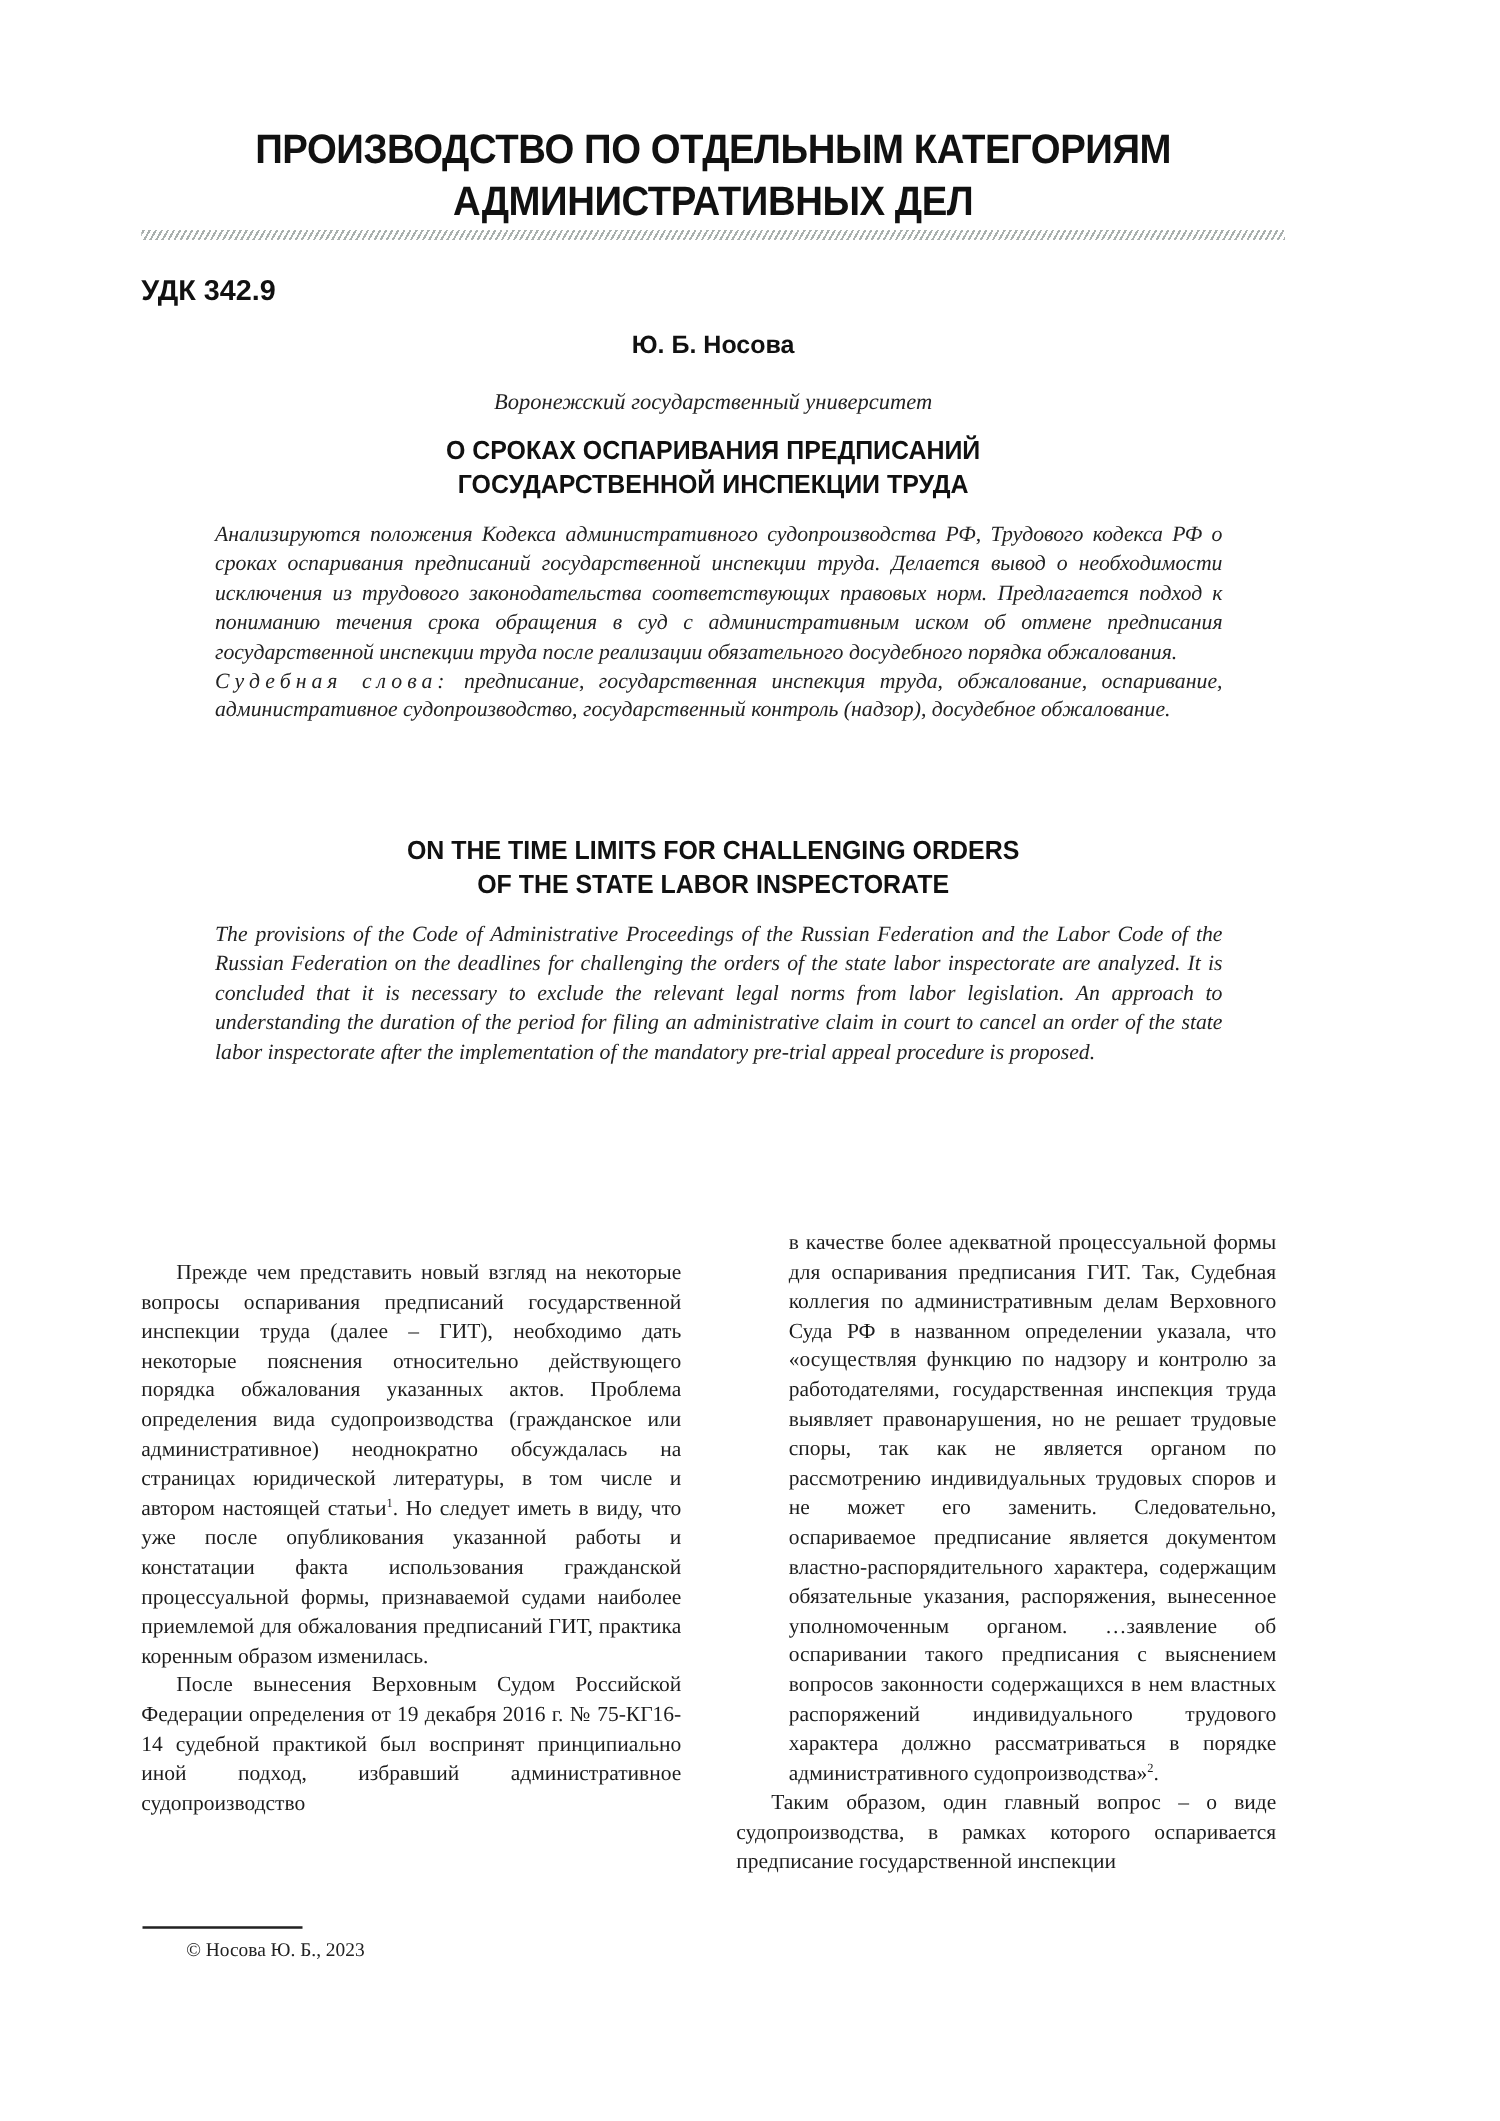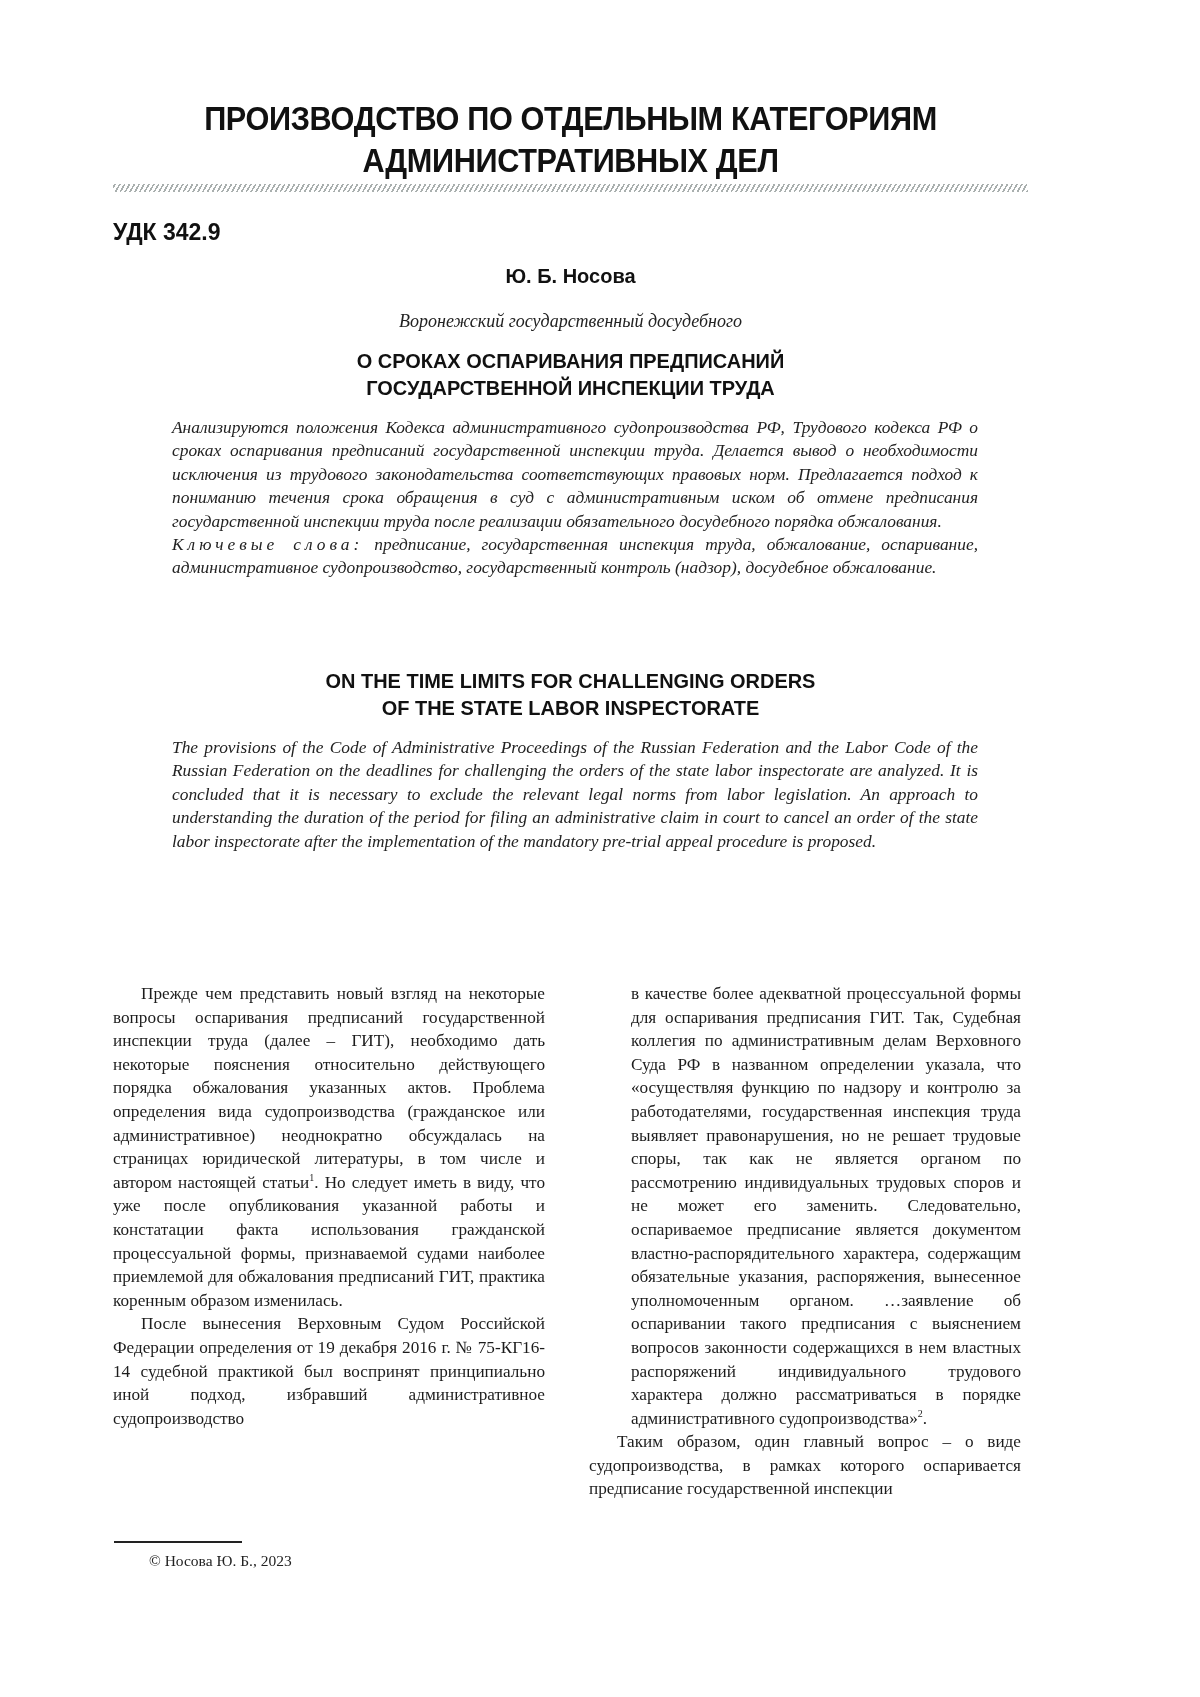--- a/index.html
+++ b/index.html
@@ -111,21 +111,21 @@
       width: 432px;
       font-family: "Liberation Serif", serif;
       font-size: 17.2px;
       line-height: 23.6px;
       text-align: justify;
       color: #1c1c1c;
       hyphens: auto;
     }
     .column p { margin: 0; text-indent: 28px; }
     .column p.cont { text-indent: 0; margin-left: 42px; }
-    .col-left { left: 113px; }
+    .col-left { left: 113px; margin-top: 24px; }
     .col-right { left: 589px; }
     sup { font-size: 10px; line-height: 0; }
     .footnote-rule {
       position: absolute;
       left: 114px;
       top: 1541px;
       width: 128px;
       height: 1.5px;
       background: #222;
     }
@@ -145,30 +145,30 @@
   <div>ПРОИЗВОДСТВО ПО ОТДЕЛЬНЫМ КАТЕГОРИЯМ</div>
   <div>АДМИНИСТРАТИВНЫХ ДЕЛ</div>
 </div>
 
 <div class="hatch-divider"></div>
 
 <div class="udk">УДК 342.9</div>
 
 <div class="author">Ю. Б. Носова</div>
 
-<div class="affiliation">Воронежский государственный досудебного</div>
+<div class="affiliation">Воронежский государственный университет</div>
 
 <div class="article-title title-ru">
   <div>О СРОКАХ ОСПАРИВАНИЯ ПРЕДПИСАНИЙ</div>
   <div>ГОСУДАРСТВЕННОЙ ИНСПЕКЦИИ ТРУДА</div>
 </div>
 
 <div class="abstract abstract-ru" lang="ru">
   <p>Анализируются положения Кодекса административного судопроизводства РФ, Трудового кодекса РФ о сроках оспаривания предписаний государственной инспекции труда. Делается вывод о необходимости исключения из трудового законодательства соответствующих правовых норм. Предлагается подход к пониманию течения срока обращения в суд с административным иском об отмене предписания государственной инспекции труда после реализации обязательного досудебного порядка обжалования.</p>
-  <p><span class="kw-label">Ключевые слова:</span><span> предписание, государственная инспекция труда, обжалование, оспаривание, административное судопроизводство, государственный контроль (надзор), досудебное обжалование.</span></p>
+  <p><span class="kw-label">Судебная слова:</span><span> предписание, государственная инспекция труда, обжалование, оспаривание, административное судопроизводство, государственный контроль (надзор), досудебное обжалование.</span></p>
 </div>
 
 <div class="article-title title-en">
   <div>ON THE TIME LIMITS FOR CHALLENGING ORDERS</div>
   <div>OF THE STATE LABOR INSPECTORATE</div>
 </div>
 
 <div class="abstract abstract-en" lang="en">
   <p>The provisions of the Code of Administrative Proceedings of the Russian Federation and the Labor Code of the Russian Federation on the deadlines for challenging the orders of the state labor inspectorate are analyzed. It is concluded that it is necessary to exclude the relevant legal norms from labor legislation. An approach to understanding the duration of the period for filing an administrative claim in court to cancel an order of the state labor inspectorate after the implementation of the mandatory pre-trial appeal procedure is proposed.</p>
 </div>

